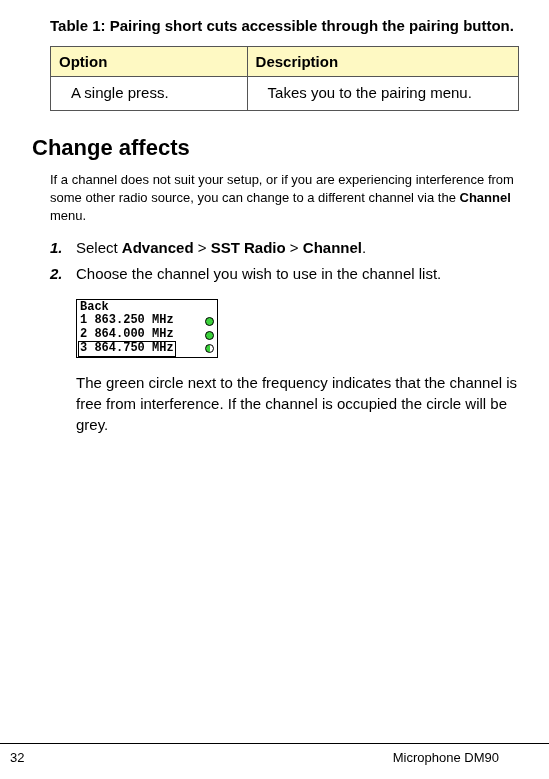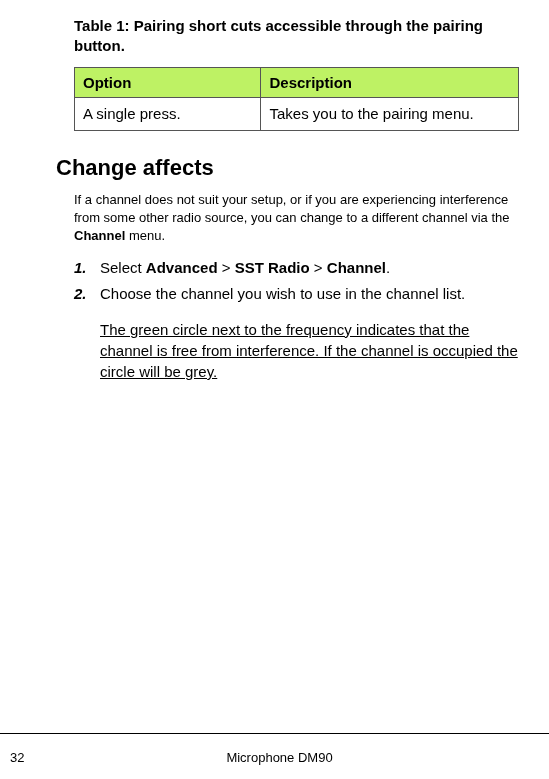--- a/index.html
+++ b/index.html
@@ -9,42 +9,41 @@
     font-family: Arial, Helvetica, sans-serif;
     color: #000;
     width: 549px;
     height: 779px;
     position: relative;
     box-sizing: border-box;
   }
   .page {
     padding: 16px 30px 0 50px;
     box-sizing: border-box;
-    margin-left: 24px;
   }
   .table-caption {
     font-weight: bold;
     font-size: 15px;
     line-height: 1.35;
     margin-bottom: 10px;
   }
   table.pairing {
     border-collapse: collapse;
     width: 100%;
     font-size: 15px;
   }
   table.pairing th {
-    background: #bef264;
+    background: #fef9c3;
     text-align: left;
     font-weight: bold;
     padding: 6px 8px;
     border: 1px solid #555;
   }
   table.pairing td {
-    padding: 6px 8px;
+    padding: 6px 20px;
     border: 1px solid #555;
     vertical-align: top;
     line-height: 1.35;
   }
   table.pairing .col-option { width: 42%; }
   table.pairing .col-desc { width: 58%; }
 
   h2.section {
     font-size: 22px;
     font-weight: bold;
@@ -109,39 +108,38 @@
   }
   .dot.green { background: #3bd13b; }
   .dot.half {
     background: linear-gradient(to right, #3bd13b 50%, #fff 50%);
   }
 
   .after-lcd {
     font-size: 15px;
     line-height: 1.4;
     margin: 10px 0 0 26px;
-    text-decoration: underline;
   }
 
   .footer {
     position: absolute;
     left: 0; right: 0; bottom: 14px;
     border-top: 1px solid #000;
-    padding-top: 16px;
+    padding-top: 6px;
     font-size: 13px;
     display: flex;
     align-items: center;
   }
   .footer .pagenum {
     width: 50px;
     padding-left: 10px;
   }
   .footer .title {
     flex: 1;
-    text-align: center;
+    text-align: right;
   }
   .footer .spacer { width: 50px; }
 </style>
 </head>
 <body>
 
 <div class="page">
 
   <div class="table-caption">Table 1: Pairing short cuts accessible through the pairing button.</div>
 
@@ -176,20 +174,37 @@
       <span class="txt">
         <span>Select </span><span class="bold">Advanced</span><span> &gt; </span><span class="bold">SST Radio</span><span> &gt; </span><span class="bold">Channel</span><span>.</span>
       </span>
     </li>
     <li>
       <span class="num">2.</span>
       <span class="txt">Choose the channel you wish to use in the channel list.</span>
     </li>
   </ol>
 
+  <div class="lcd">
+    <div class="lcd-row">
+      <span class="label">Back</span>
+    </div>
+    <div class="lcd-row">
+      <span class="label">1 863.250 MHz</span>
+      <span class="dot green"></span>
+    </div>
+    <div class="lcd-row">
+      <span class="label">2 864.000 MHz</span>
+      <span class="dot green"></span>
+    </div>
+    <div class="lcd-row selected">
+      <span class="label">3 864.750 MHz</span>
+      <span class="dot half"></span>
+    </div>
+  </div>
 
   <p class="after-lcd">The green circle next to the frequency indicates that the channel is free from interference. If the channel is occupied the circle will be grey.</p>
 
 </div>
 
 <div class="footer">
   <span class="pagenum">32</span>
   <span class="title">Microphone DM90</span>
   <span class="spacer"></span>
 </div>

